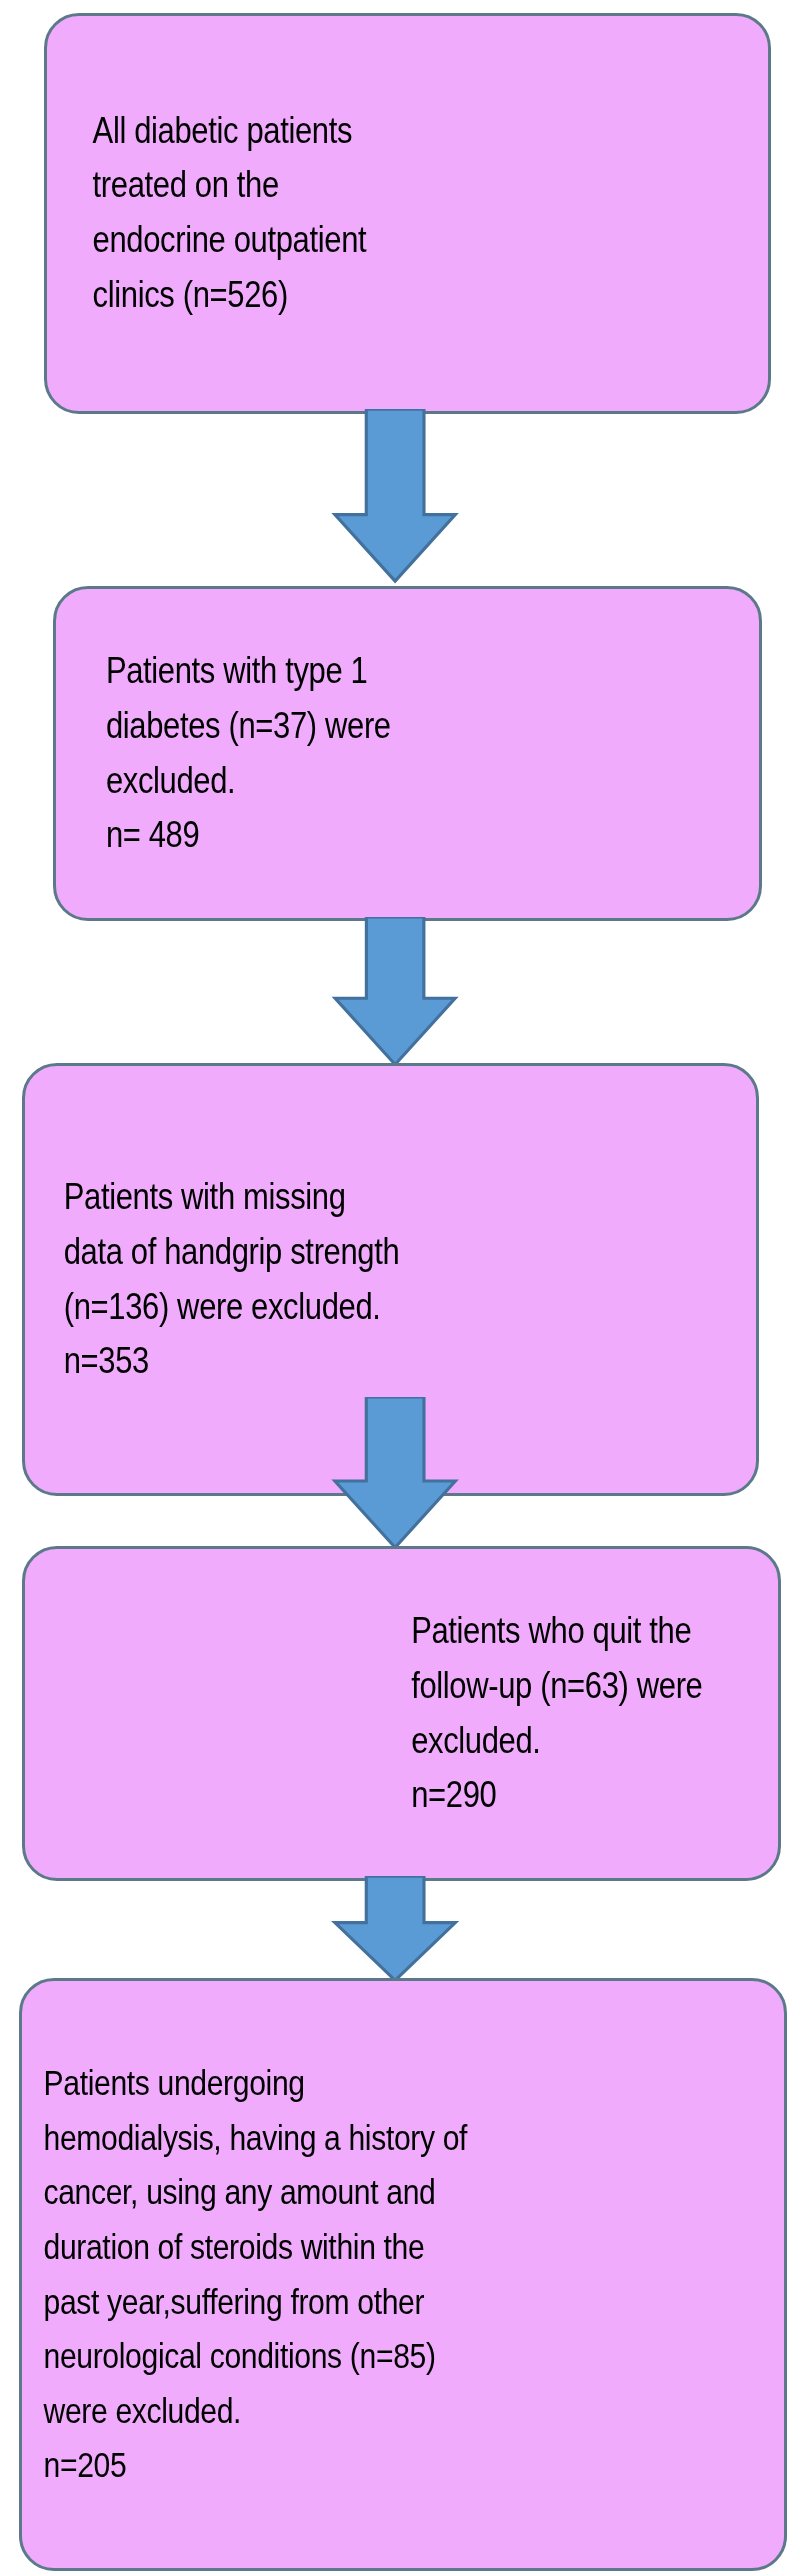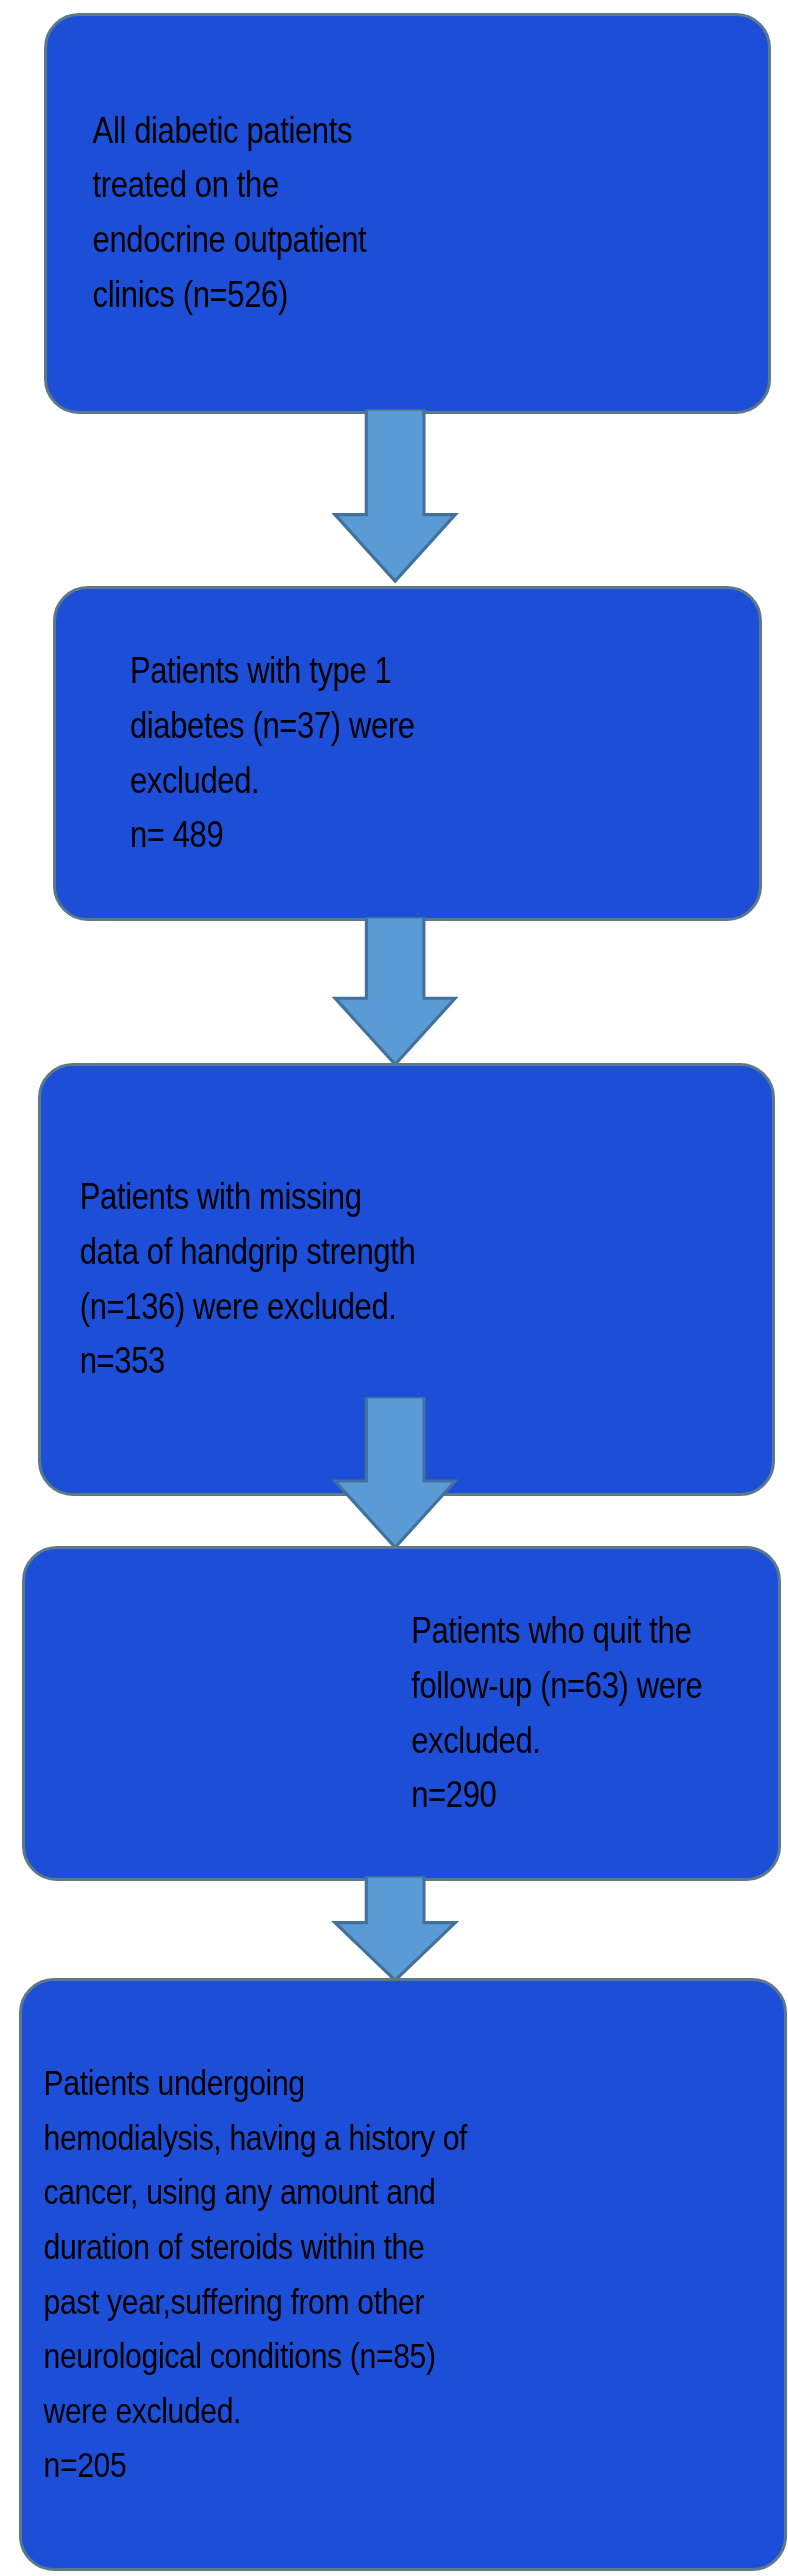--- a/index.html
+++ b/index.html
@@ -17,21 +17,21 @@
     width: 789px;
     height: 2576px;
     background: #ffffff;
     overflow: hidden;
   }
 
   
   .node {
     position: absolute;
     box-sizing: border-box;
-    background: #1d4ed8;
+    background: #f0abfc;
     border: 3.1px solid #5b7989;
     border-radius: 35px;
     display: flex;
     flex-direction: column;
     justify-content: center;
   }
 
   .node-text {
     margin: 0;
     padding: 0 21.3px;
@@ -44,24 +44,24 @@
     white-space: pre-line;
     text-align: left;
     transform: scaleX(0.86);
     transform-origin: left center;
   }
 
   
   #node-1 { left: 44px;  top: 12.5px;   width: 727px; height: 401px; }
   #node-1 .node-text { padding-left: 53px; }
 
-  #node-2 { left: 53px;  top: 586px;  width: 709px; height: 335px; padding-left: 24px; }
+  #node-2 { left: 53px;  top: 586px;  width: 709px; height: 335px; }
   #node-2 .node-text { padding-left: 58px; }
 
-  #node-3 { left: 38px;  top: 1063px; width: 737px; height: 433px; }
+  #node-3 { left: 22px;  top: 1063px; width: 737px; height: 433px; }
   #node-3 .node-text { padding-left: 45px; }
 
   #node-4 { left: 22px;  top: 1546px; width: 759px; height: 335px; align-items: flex-end; }
   #node-4 .node-text { padding-left: 49px; }
 
   #node-5 { left: 19px;  top: 1978px; width: 768px; height: 593px; }
   #node-5 .node-text { padding-left: 25px; font-size: 35px; line-height: 1.56; }
 
   
   .arrow {

